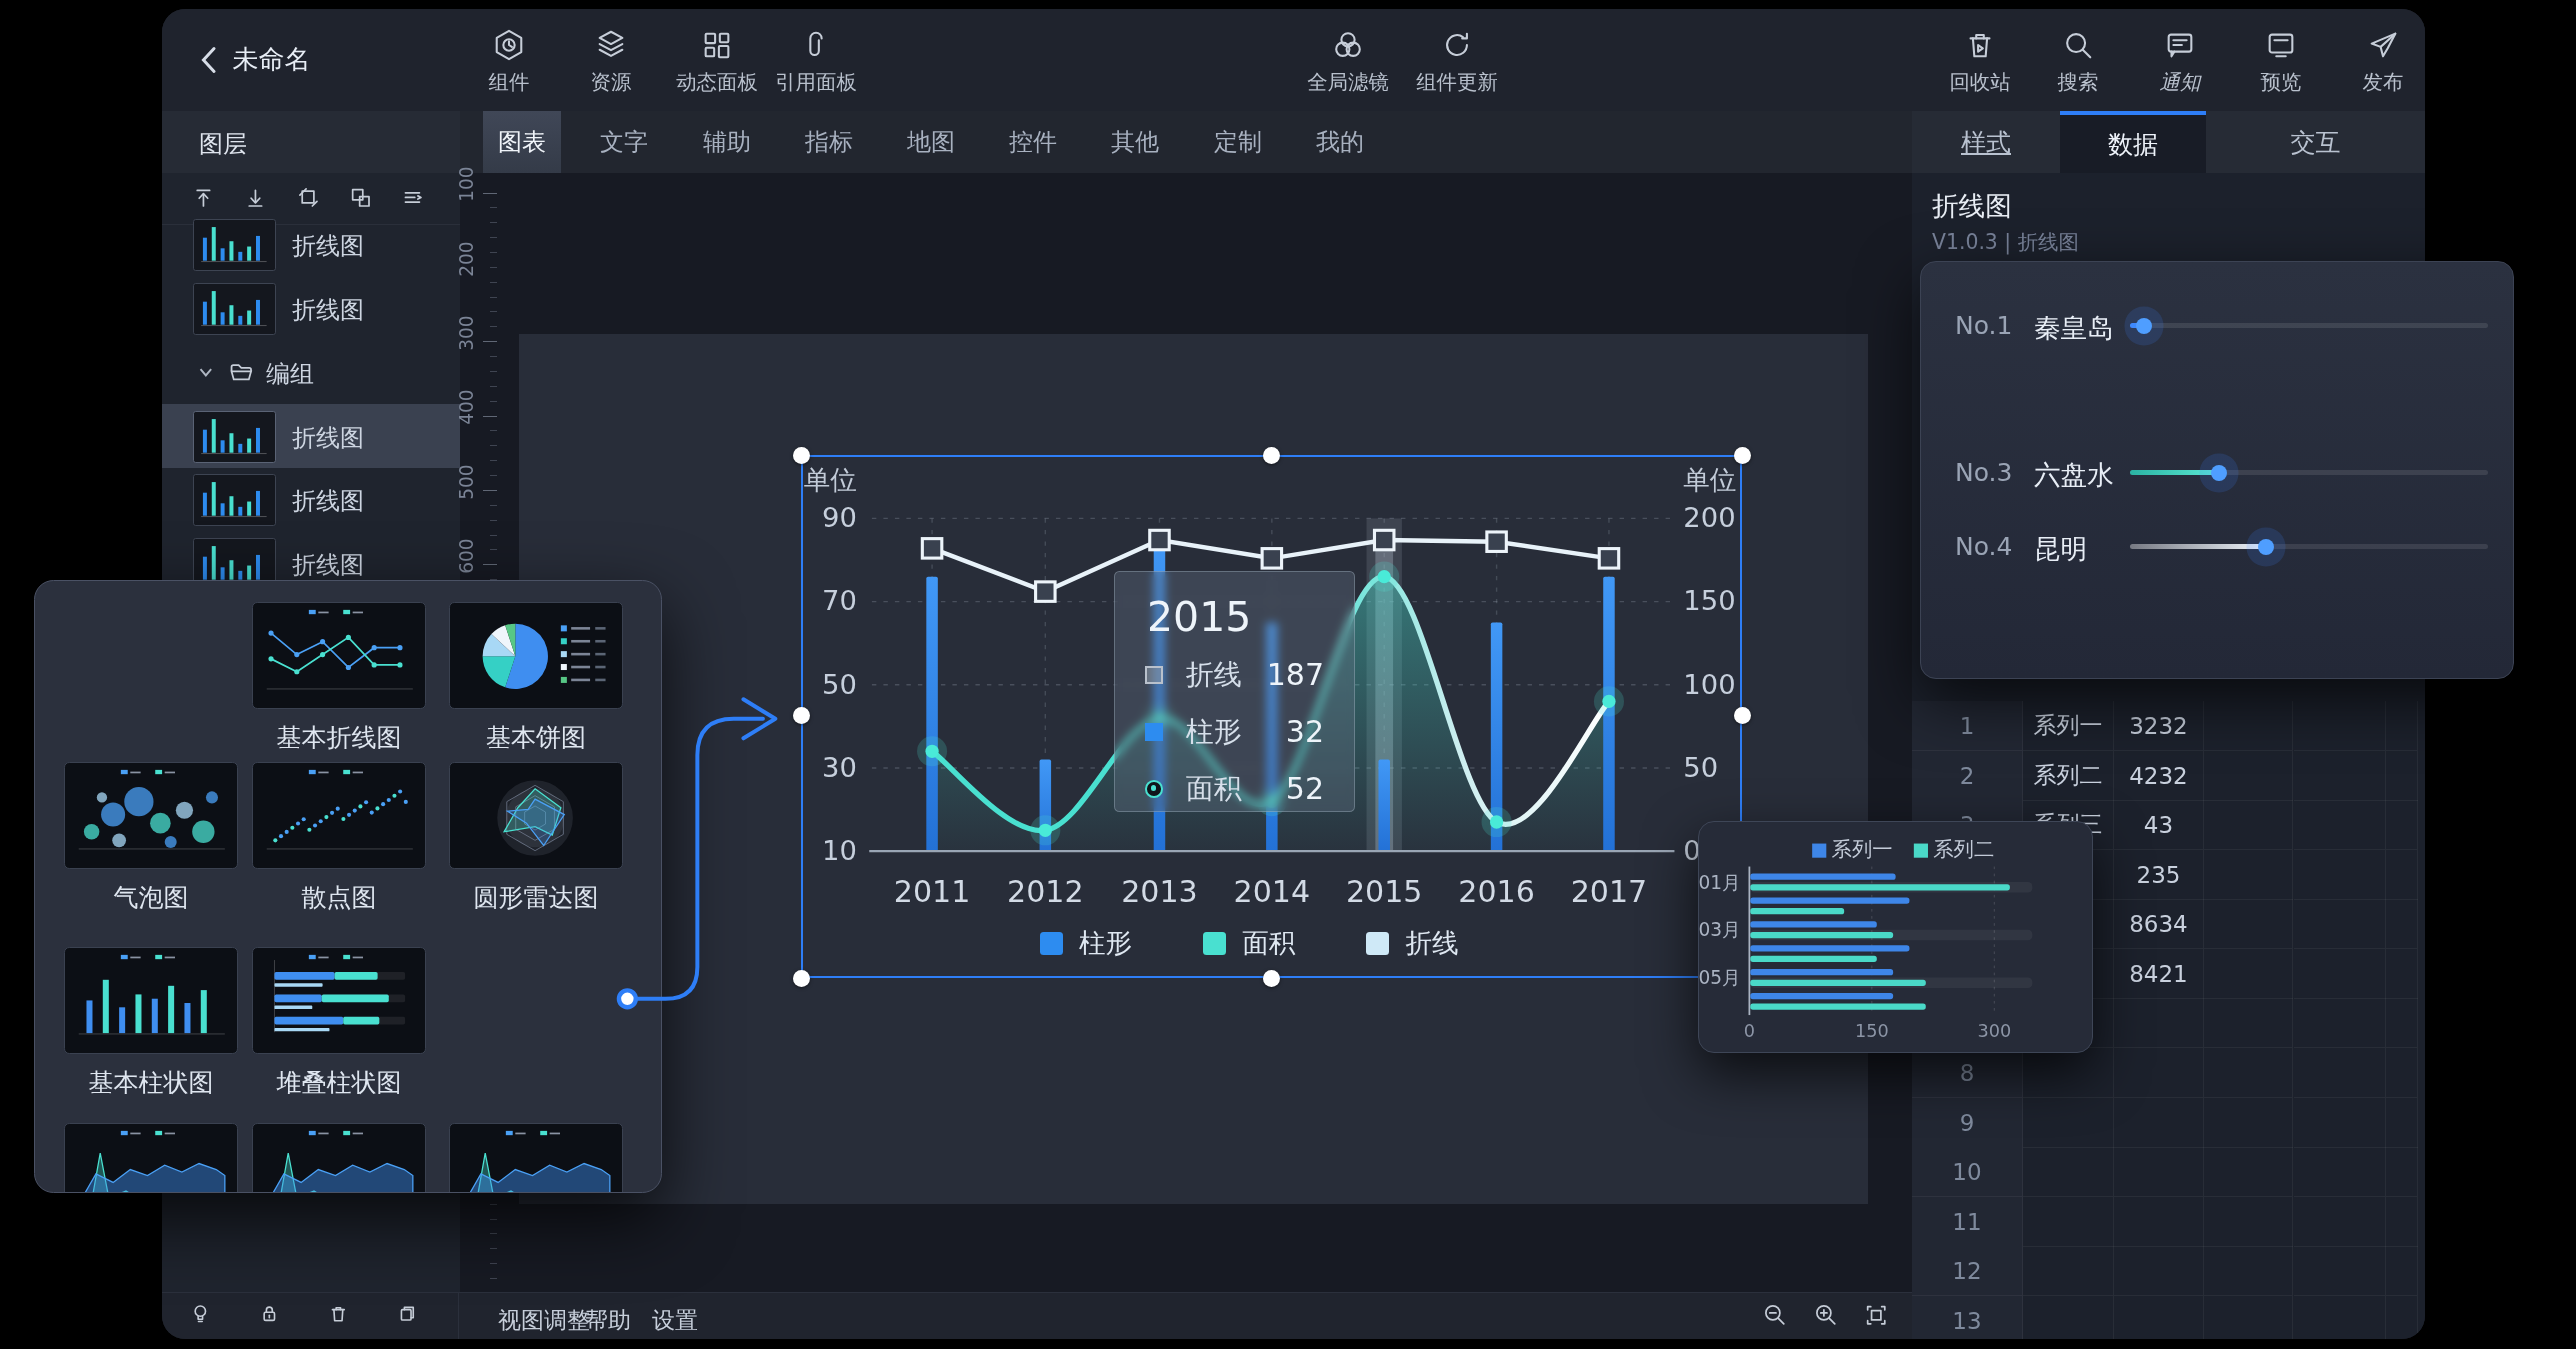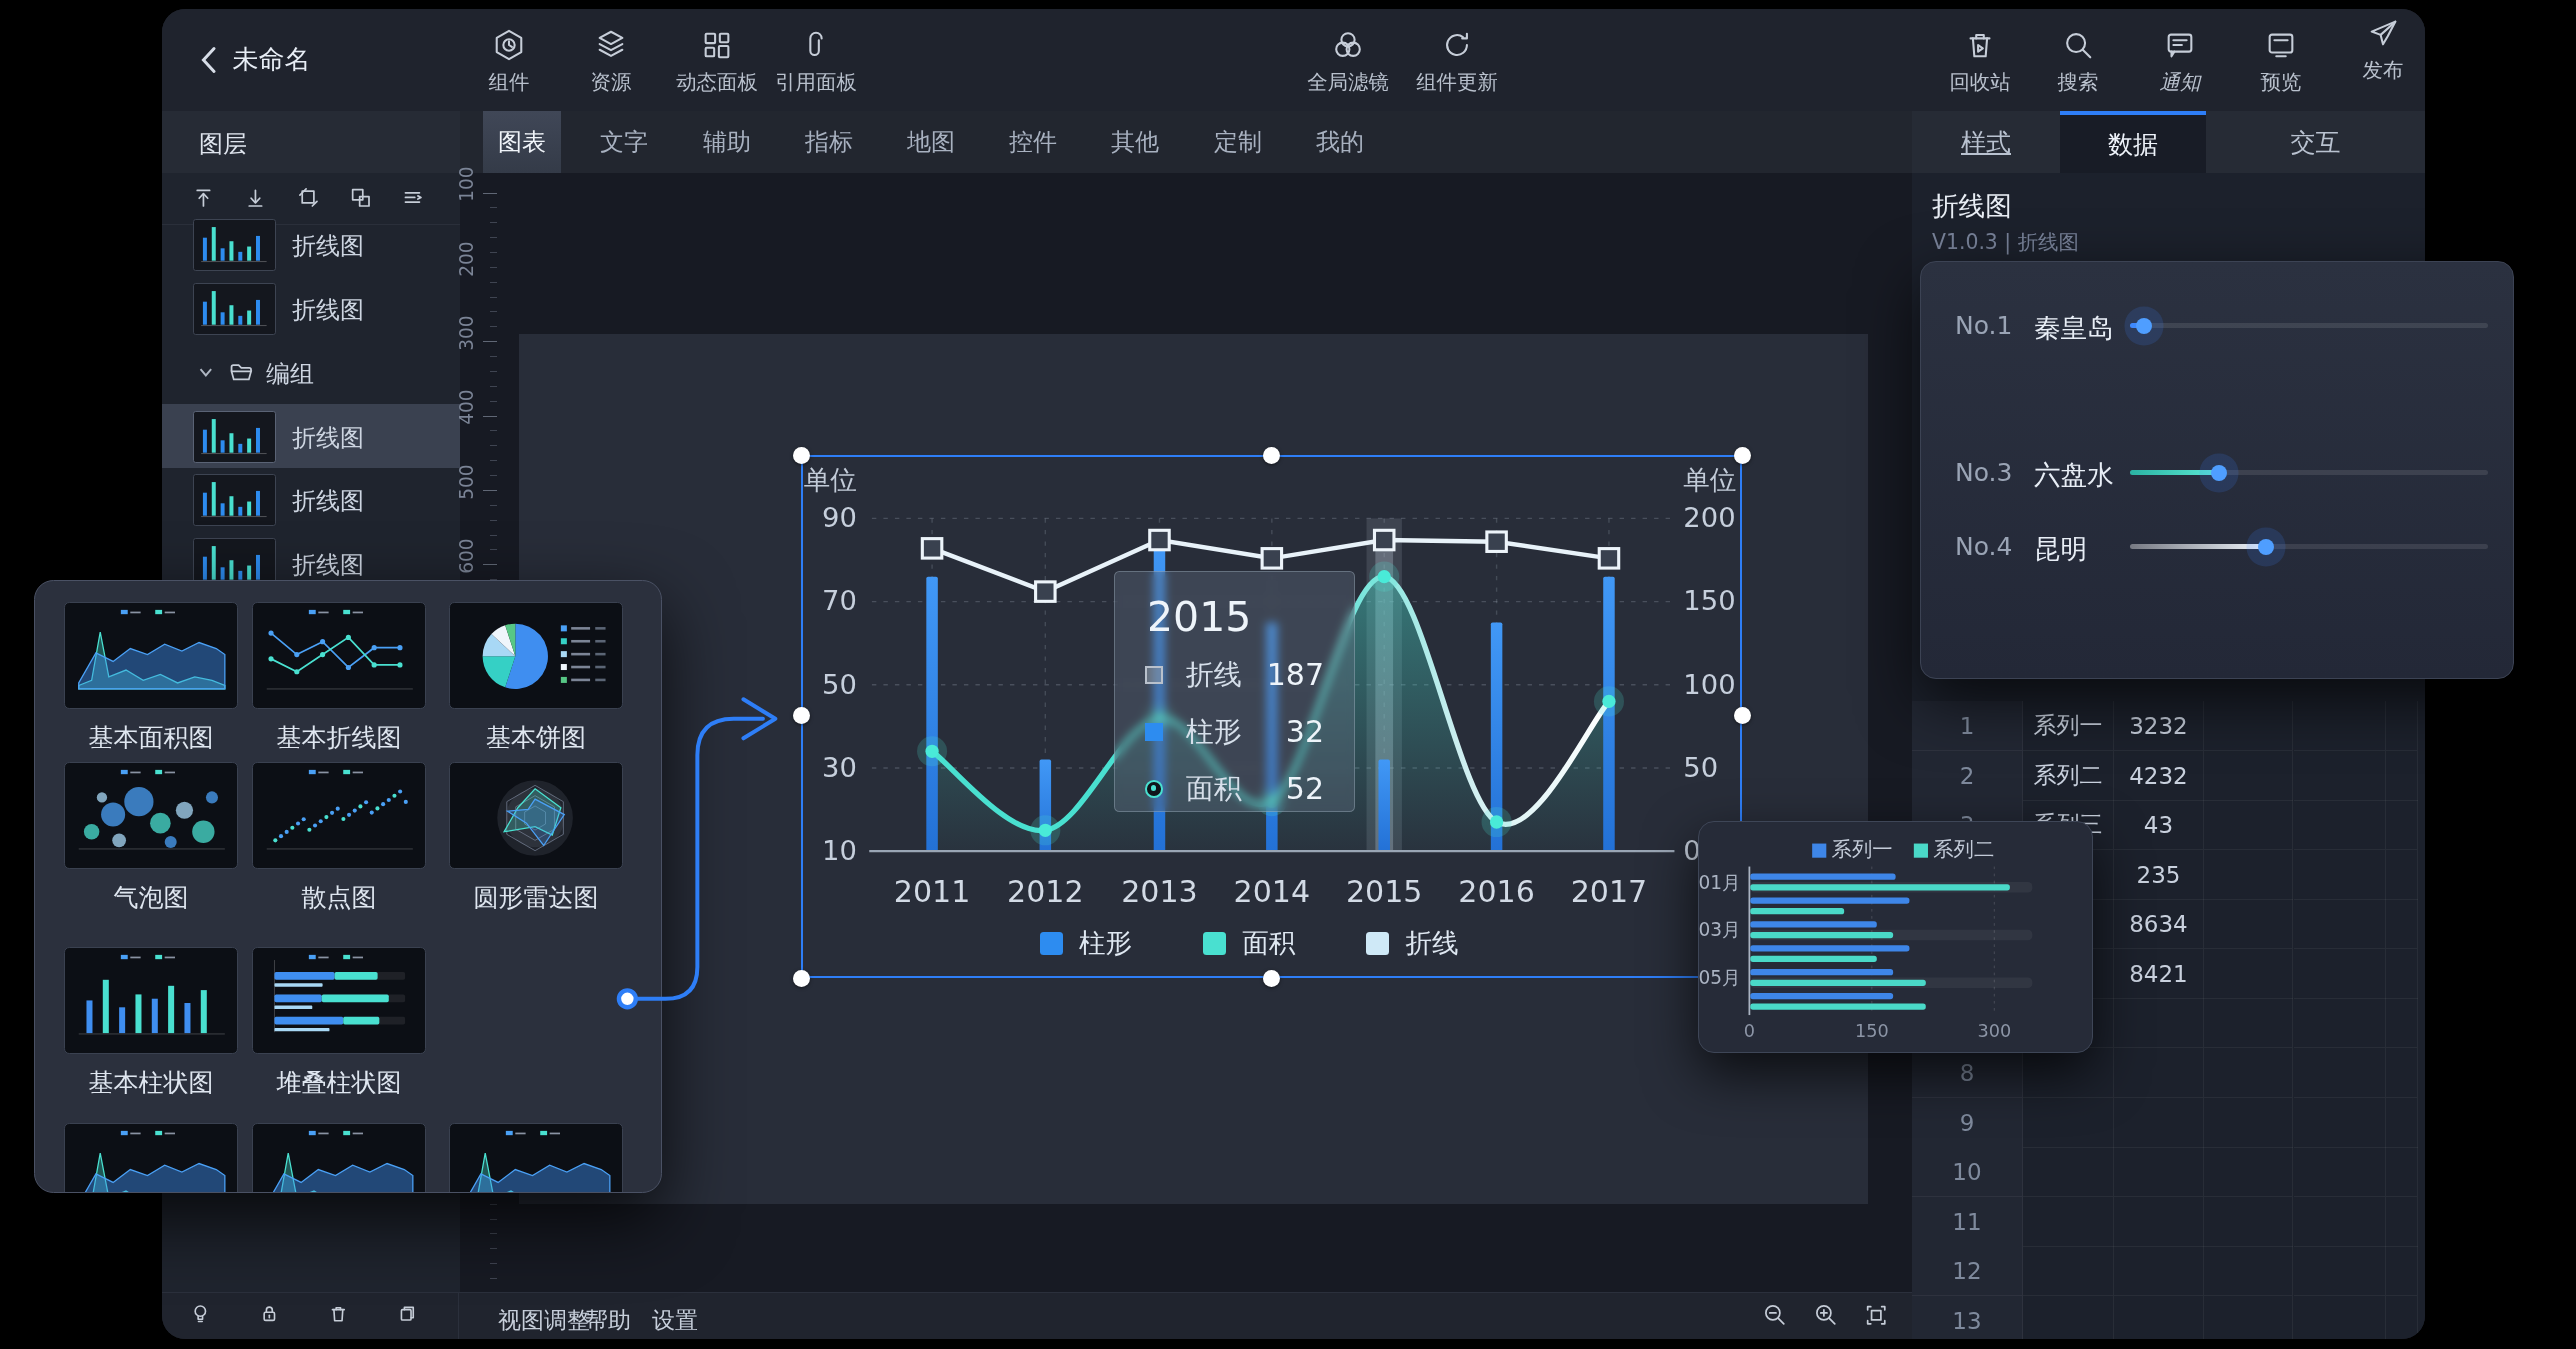--- a/index.html
+++ b/index.html
@@ -158,21 +158,21 @@
           <div class="icon-stack abs" style="left: 2226px; top: 28px; cursor: pointer;">
             <svg width="34" height="34" viewBox="0 0 36 36">
               <g fill="none" stroke="#c6cdd8" stroke-width="2.2" stroke-linecap="round" stroke-linejoin="round">
                 <rect x="6" y="7" width="24" height="19" rx="2.5"></rect>
                 <path d="M11 13 h14"></path>
                 <path d="M13 30 h10"></path>
               </g>
             </svg>
             <div class="lbl">预览</div>
           </div>
-          <div class="icon-stack abs" style="left: 2328px; top: 16px; cursor: pointer;">
+          <div class="icon-stack abs" style="left: 2328px; top: 28px; cursor: pointer;">
             <svg width="34" height="34" viewBox="0 0 36 36">
               <g fill="none" stroke="#c6cdd8" stroke-width="2.2" stroke-linecap="round" stroke-linejoin="round">
                 <path d="M31 6 L6 16.5 L15.5 20 L18 30 L23 21.5 Z"></path>
                 <path d="M15.5 20 L31 6"></path>
               </g>
             </svg>
             <div class="lbl">发布</div>
           </div>
         </div>
 
@@ -701,34 +701,20 @@
                 <rect x="11" y="11" width="12" height="12"></rect>
               </g>
             </svg>
           </div>
         </div>
 
     </div>
   </div>
 
   <div id="gallery" class="abs" style="left:34px;top:580px;width:626px;height:611px;background:#2b303d;border:1.8px solid #4a5164;border-radius:19.5px;box-shadow:0 26.6px 71px rgba(0,0,0,0.75);overflow:hidden;">
-      <div class="gal-item abs" style="left: 29px; top: 21px; cursor: pointer;">
-        <div class="gal-thumb">
-          <svg width="171" height="104" viewBox="0 0 197 121">
-            <rect x="64" y="8" width="8" height="5" fill="#4aa0f5"></rect>
-            <rect x="75" y="10" width="12" height="2" fill="#8a93a3"></rect>
-            <rect x="104" y="8" width="8" height="5" fill="#49e0d0"></rect>
-            <rect x="115" y="10" width="12" height="2" fill="#8a93a3"></rect>
-            <path d="M15 100 H 185" stroke="rgba(255,255,255,.25)" stroke-width="1"></path>
-            <path d="M15 96 L30 90 L40 34 L50 86 L70 78 L90 90 L110 83 L130 93 L150 86 L170 90 L185 96 L185 100 L15 100 Z" fill="rgba(73,224,208,0.35)" stroke="#49e0d0" stroke-width="1.5"></path>
-            <path d="M15 93 L35 58 L55 68 L75 53 L95 60 L115 48 L135 56 L155 46 L175 53 L185 60 L185 100 L15 100 Z" fill="rgba(63,142,240,0.45)" stroke="#4aa0f5" stroke-width="1.5"></path>
-          </svg>
-        </div>
-        <div class="gal-label">基本面积图</div>
-      </div>
       <div class="gal-item abs" style="left: 217px; top: 21px; cursor: pointer;">
         <div class="gal-thumb">
           <svg width="171" height="104" viewBox="0 0 197 121">
             <rect x="64" y="8" width="8" height="5" fill="#4aa0f5"></rect>
             <rect x="75" y="10" width="12" height="2" fill="#8a93a3"></rect>
             <rect x="104" y="8" width="8" height="5" fill="#49e0d0"></rect>
             <rect x="115" y="10" width="12" height="2" fill="#8a93a3"></rect>
             <path d="M15 100 H 185" stroke="rgba(255,255,255,.25)" stroke-width="1"></path>
             <path d="M20 35 L50 60 L80 45 L110 75 L140 52 L170 52" fill="none" stroke="#4aa0f5" stroke-width="2"></path>
             <path d="M20 65 L50 80 L80 60 L110 40 L140 72 L170 72" fill="none" stroke="#49e0d0" stroke-width="2"></path>

